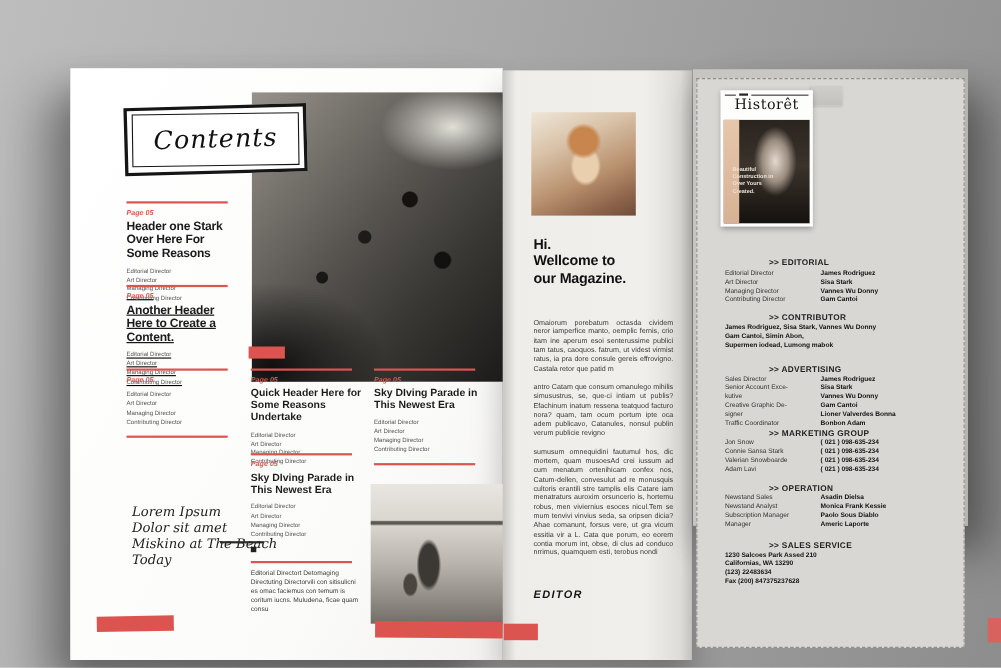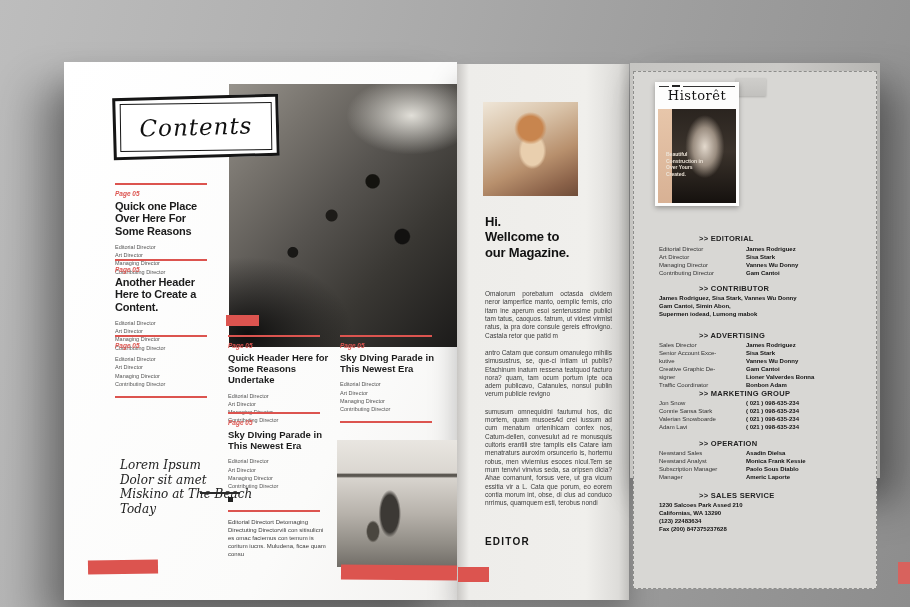--- a/index.html
+++ b/index.html
@@ -63,21 +63,21 @@
     background:
       radial-gradient(circle 24px at 50% 28%, #c8854e 0 50%, rgba(200,133,78,0) 68%),
       radial-gradient(ellipse 20px 26px at 52% 52%, #e9cfae 0 55%, rgba(233,207,174,0) 70%),
       linear-gradient(155deg,#efe6d8 0%,#d9c3a9 30%,#b8906d 62%,#8b6249 86%,#6f4d39 100%); }
   .welcome{ position:absolute; left:28px; top:150px; width:130px;
     font-size:13px; font-weight:bold; line-height:1.18; color:#111; letter-spacing:-.2px; }
   .bodycopy{ position:absolute; left:28px; top:226px; width:127px; color:#3a3a3a;
     font-size:6.5px; line-height:1.28; text-align:justify; }
   .bodycopy p{ margin-bottom:9px; }
   .editor-sig{ position:absolute; left:28px; top:472px; font-size:10px; font-weight:bold;
-    letter-spacing:1.2px; color:#161616; }
+    font-style:italic; letter-spacing:1.2px; color:#161616; }
   .red-corner{ position:absolute; left:1px; top:503px; width:31px; height:15px; background:var(--red); }
 
   
   .page-right{ position:absolute; left:630px; top:63px; width:250px; height:415px;
     background:linear-gradient(90deg,#c6c5c2 0%,#cbcac7 60%,#b6b5b2 100%);
     box-shadow:26px 24px 40px rgba(0,0,0,.30), 0 16px 26px rgba(0,0,0,.2); }
   .panel{ position:absolute; left:3px; top:8px; width:244px; height:518px;
     background:#d8d7d4; border:1px dashed #8e8e8c; }
   .panel-tab{ position:absolute; left:102px; top:6px; width:30px; height:18px;
     background:linear-gradient(#cfcecb,#c2c1be); box-shadow:0 1px 2px rgba(0,0,0,.2); }
@@ -115,27 +115,27 @@
     <div class="photo-red-tag"></div>
 
     <div class="contents-box">
       <div class="inner"></div>
       <div class="contents-title">Contents</div>
     </div>
 
     <div class="entry t1" style="left:51px; top:121px; width:102px;">
       <div class="rule"></div>
       <div class="pagelab">Page 05</div>
-      <div class="etitle">Quick one Place Over Here For Some Reasons</div>
-      <div class="ecred pre">Editorial Director
-Art Director
-Managing Director
-Contributing Director</div>
-    </div>
-    <div class="entry t1" style="left:51px; top:197px; width:102px;">
+      <div class="etitle">Header one Stark Over Here For Some Reasons</div>
+      <div class="ecred pre">Editorial Director
+Art Director
+Managing Director
+Contributing Director</div>
+    </div>
+    <div class="entry t1" style="left:51px; top:197px; width:102px;text-decoration:underline;">
       <div class="rule"></div>
       <div class="pagelab">Page 05</div>
       <div class="etitle">Another Header Here to Create a Content.</div>
       <div class="ecred pre">Editorial Director
 Art Director
 Managing Director
 Contributing Director</div>
     </div>
     <div class="entry t1" style="left:51px; top:273px; width:102px;">
       <div class="rule"></div>

